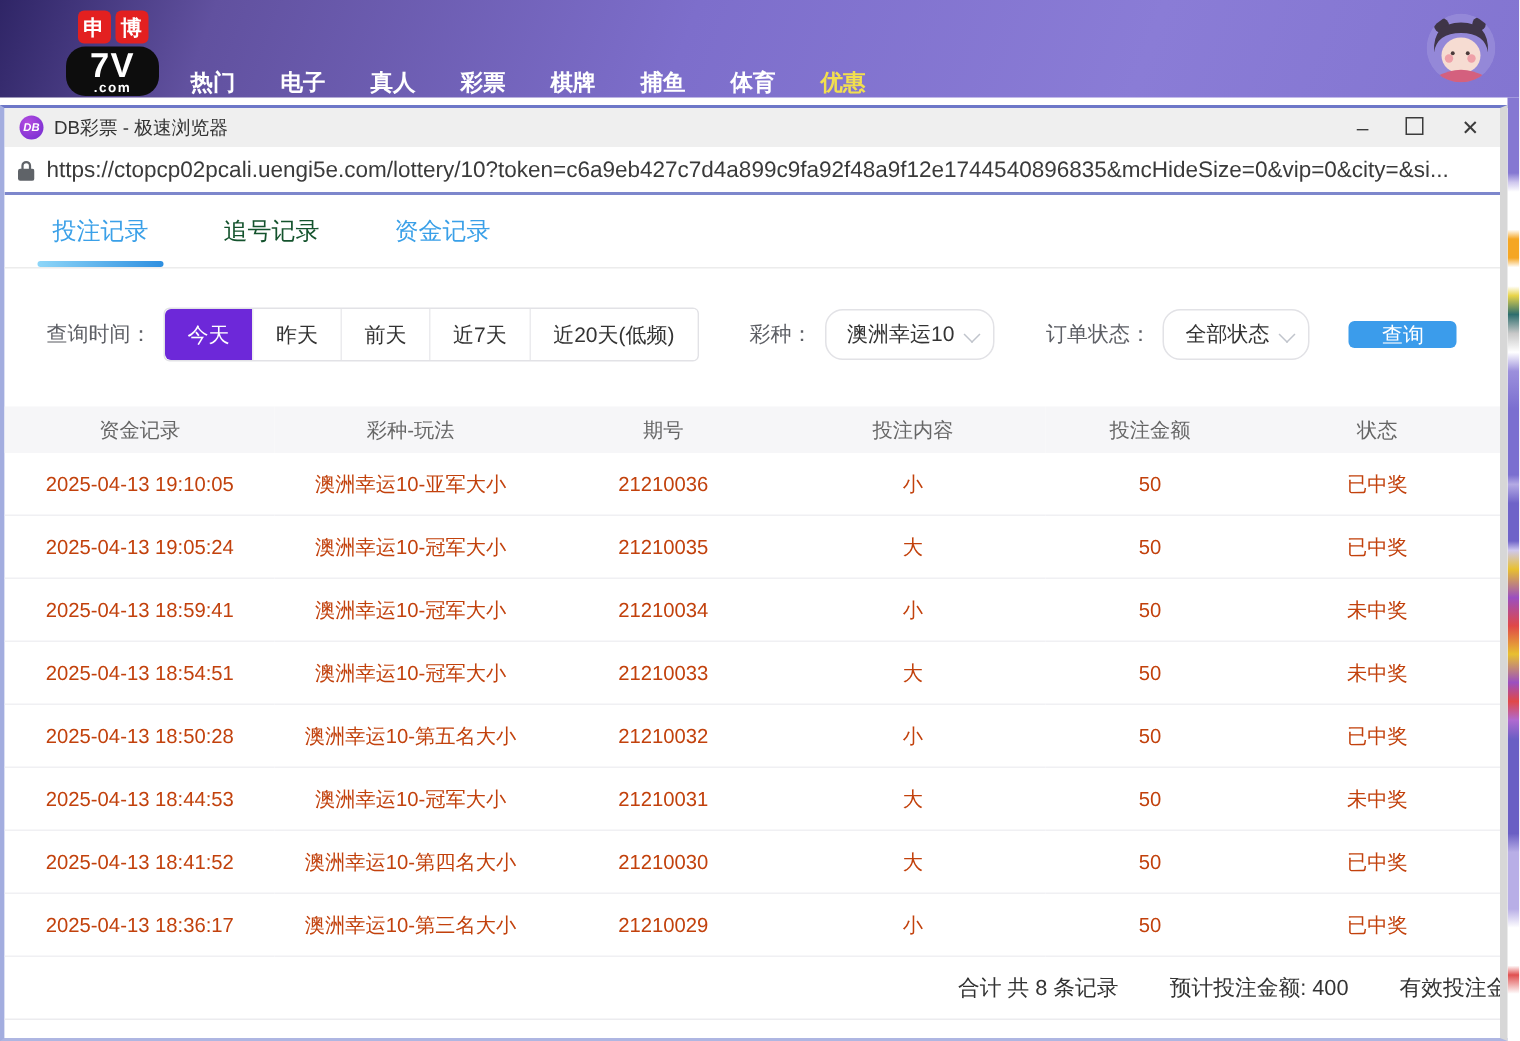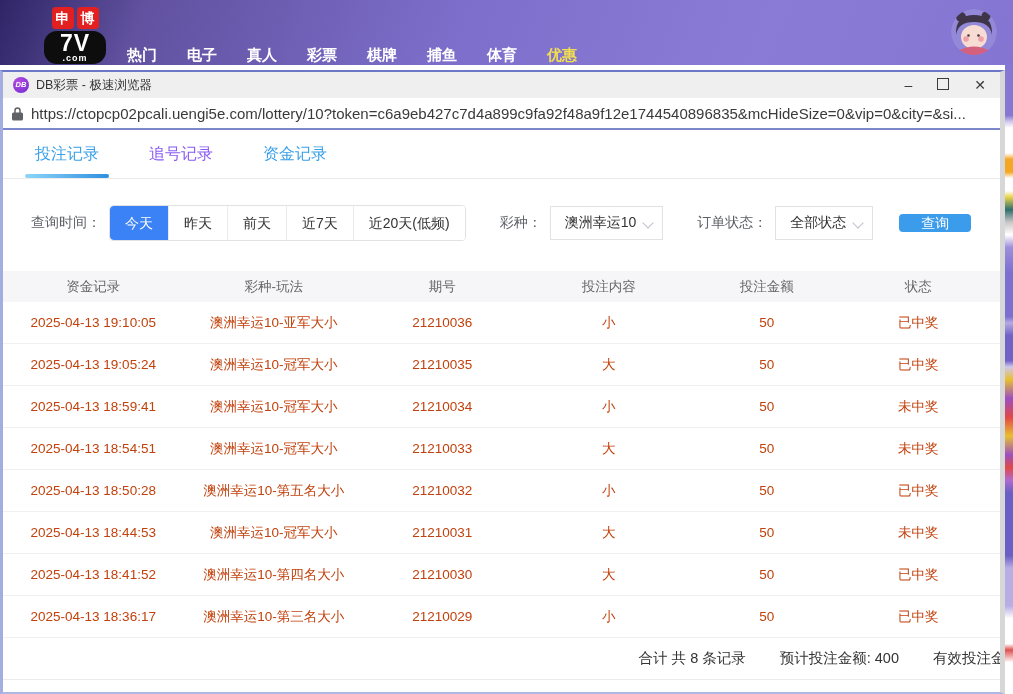--- a/index.html
+++ b/index.html
@@ -47,36 +47,36 @@
   .url-bar{height:30px;background:#fff;display:flex;align-items:center;padding:0 9px;
     border-bottom:2px solid #7d87cc;}
   .lock-icon{flex:0 0 auto;margin-right:8px;display:flex;}
   .url-text{font-size:15px;color:#3a3a3a;white-space:nowrap;overflow:hidden;}
 
   .content{position:relative;height:562px;background:#fff;}
 
   
   .tabs{height:48px;border-bottom:1px solid #ececec;display:flex;align-items:center;
     padding-left:30px;gap:46px;}
-  .tab{font-size:16px;color:#8b5cf6;cursor:pointer;position:relative;padding:0 2px;}
+  .tab{font-size:16px;color:#14532d;cursor:pointer;position:relative;padding:0 2px;}
   .tab.accent{color:#3aa0e8;}
   .tab.active{color:#3aa0e8;}
   .tab.active::after{content:"";position:absolute;left:-8px;right:-8px;bottom:-13px;height:4px;
     border-radius:2px;background:linear-gradient(90deg,#8ed6f8,#2e8fe0);}
 
   
   .filter-row{margin-top:26px;height:36px;display:flex;align-items:center;padding-left:28px;
     font-size:14px;color:#5e6066;}
   .seg-group{display:flex;border:1px solid #e2e2e6;border-radius:4px;margin-left:8px;overflow:hidden;}
   .timeopt{padding:0 15px;line-height:34px;color:#333;cursor:pointer;background:#fff;}
   .timeopt + .timeopt{border-left:1px solid #ebebee;}
-  .timeopt.active{background:#3b82f6;color:#fff;border-left:none;border-radius:4px 0 0 4px;}
+  .timeopt.active{background:#6d28d9;color:#fff;border-left:none;border-radius:4px 0 0 4px;}
   .flabel{margin-left:34px;}
   .flabel.first{margin-left:0;}
-  .select{margin-left:8px;height:34px;box-sizing:border-box;border:1px solid #e2e2e6;border-radius:0;
+  .select{margin-left:8px;height:34px;box-sizing:border-box;border:1px solid #e2e2e6;border-radius:12px;
     display:flex;align-items:center;padding:0 26px 0 14px;color:#333;cursor:pointer;position:relative;}
   .chevron{position:absolute;right:10px;top:12px;width:7px;height:7px;
     border-right:1.5px solid #c0c4cc;border-bottom:1.5px solid #c0c4cc;transform:rotate(45deg);}
   .query-btn{margin-left:26px;width:72px;height:18px;background:#3b9ceb;color:#fff;border:none;
     border-radius:4px;font-size:14px;cursor:pointer;font-family:inherit;}
 
   
   table.bets{width:100%;border-collapse:collapse;table-layout:fixed;margin-top:30px;}
   table.bets thead th{height:29px;background:#f6f6f8;color:#666;font-weight:normal;font-size:13.5px;}
   table.bets tbody td{height:39px;text-align:center;font-size:13.5px;color:#c2410c;

